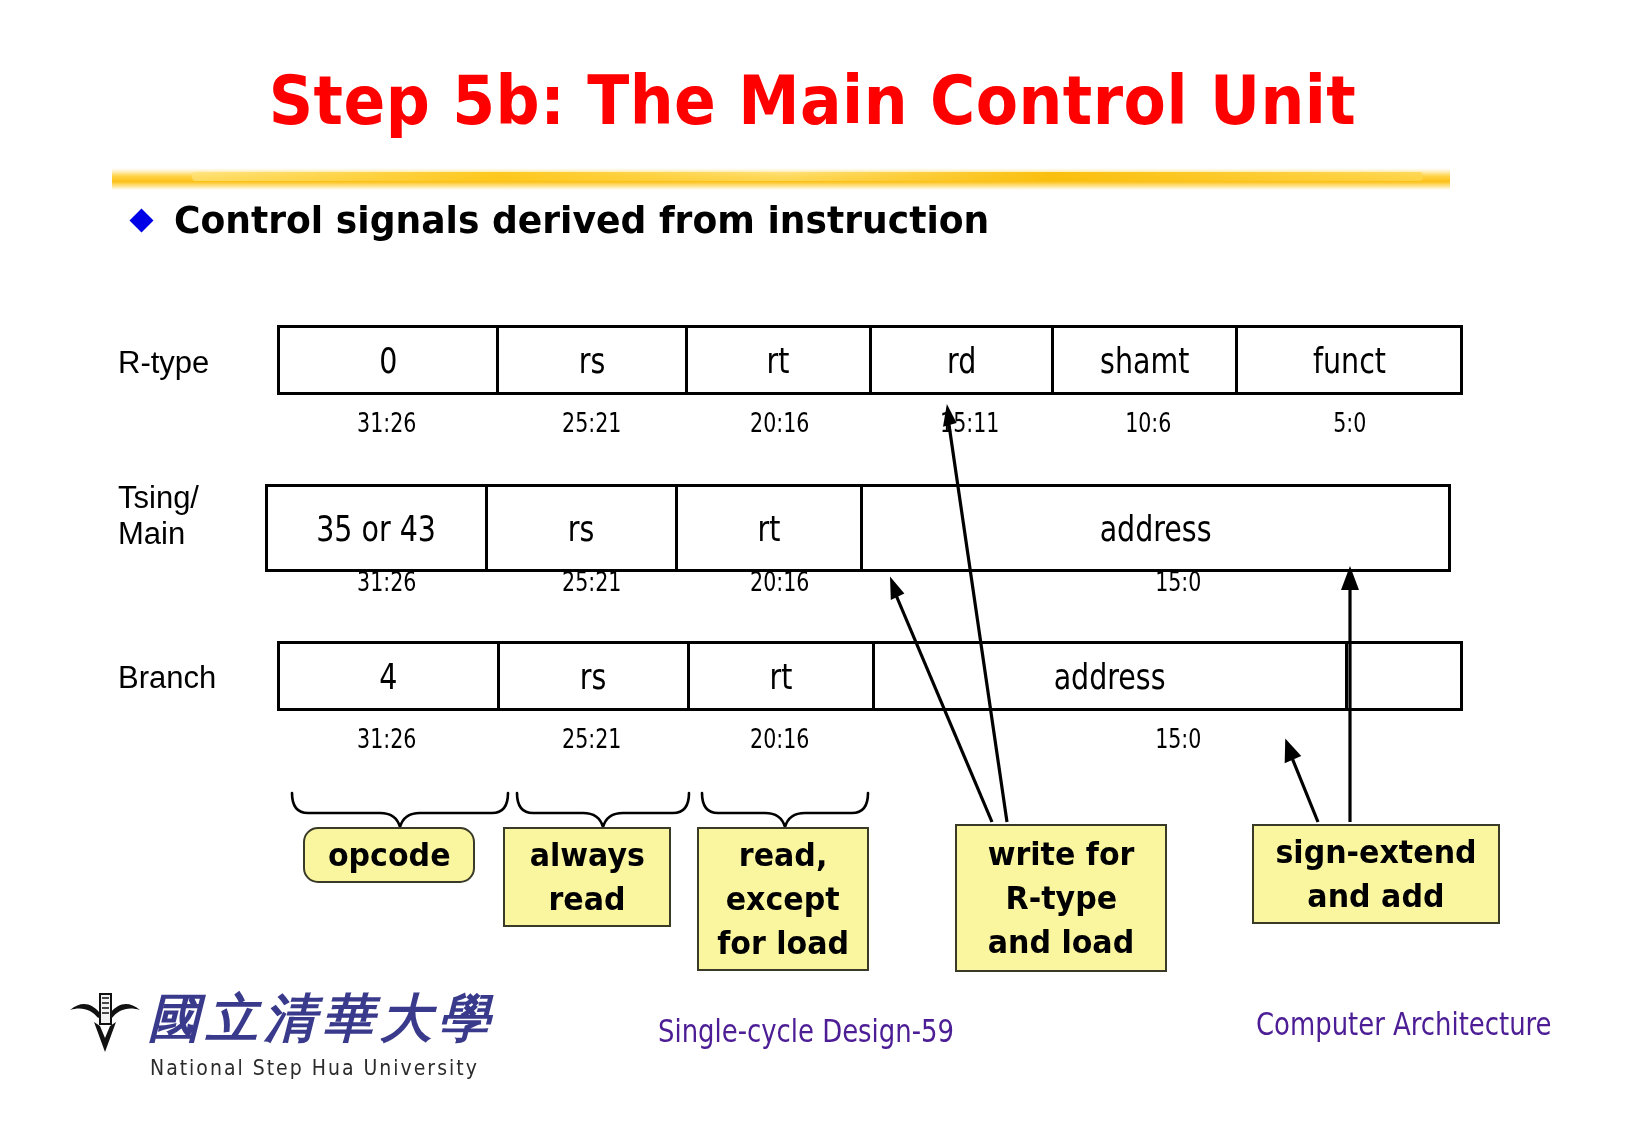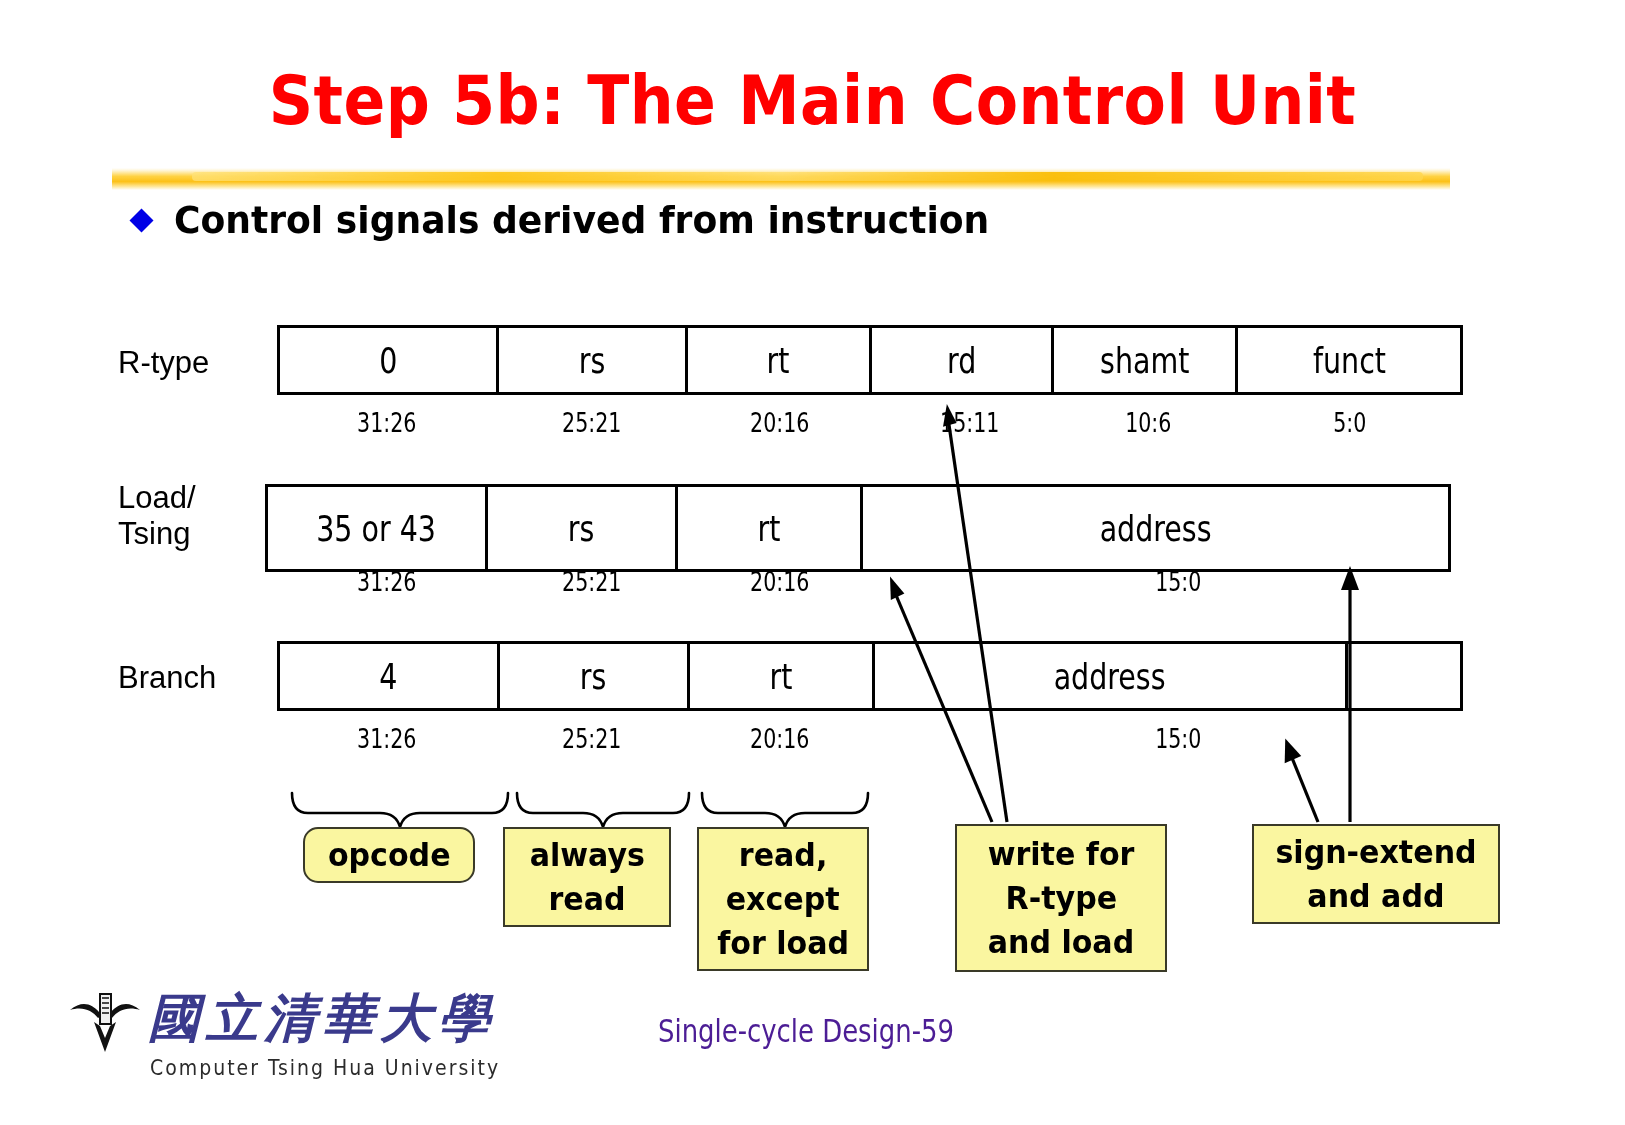--- a/index.html
+++ b/index.html
@@ -140,22 +140,22 @@
       </div>
   </div>
   <div class="bits" style="left:297px;top:408px;width:180px;"><span>31:26</span></div>
   <div class="bits" style="left:502px;top:408px;width:180px;"><span>25:21</span></div>
   <div class="bits" style="left:690px;top:408px;width:180px;"><span>20:16</span></div>
   <div class="bits" style="left:880px;top:408px;width:180px;"><span>15:11</span></div>
   <div class="bits" style="left:1058px;top:408px;width:180px;"><span>10:6</span></div>
   <div class="bits" style="left:1260px;top:408px;width:180px;"><span>5:0</span></div>
 
   <div class="row-label" style="left:118px;top:480px;">
-    <div>Load/</div>
-    <div>Tsing</div>
+    <div>Tsing/</div>
+    <div>Main</div>
   </div>
   <div class="fmt-row" style="left:265px;top:484px;width:1186px;height:88px;">
     <div class="cell" style="width:220px;">
         <span>35 or 43</span>
       </div>
     <div class="cell" style="width:190px;">
         <span>rs</span>
       </div>
     <div class="cell" style="width:185px;">
         <span>rt</span>
@@ -247,20 +247,23 @@
   </div>
 
   <div id="logo">
     <svg id="logo-mark" viewBox="0 0 78 62">
       <path d="M4,18 C16,8 26,12 33,20 L39,14 L45,20 C52,12 62,8 74,18 C62,14 52,18 46,26 L39,22 L32,26 C26,18 16,14 4,18 Z" fill="#111"></path>
       <rect x="34" y="2" width="11" height="30" fill="#f2f2f2" stroke="#111" stroke-width="2"></rect>
       <path d="M36,6 h7 M36,11 h7 M36,16 h7 M36,21 h7" stroke="#111" stroke-width="1.4"></path>
       <path d="M28,30 L39,60 L50,30 L44,34 L39,46 L34,34 Z" fill="#111"></path>
     </svg>
     <div id="logo-cn">國立清華大學</div>
-    <div id="logo-en">Computer Tsing Hua University</div>
+    <div id="logo-en">National Step Hua University</div>
   </div>
 
   <div id="footer-center" style="left:658px;top:1012px;">
     <span>Single-cycle Design-59</span>
   </div>
+  <div id="footer-right" style="left:1256px;top:1005px;">
+    <span>Computer Architecture</span>
+  </div>
 
 </div>
 
 </body></html>

